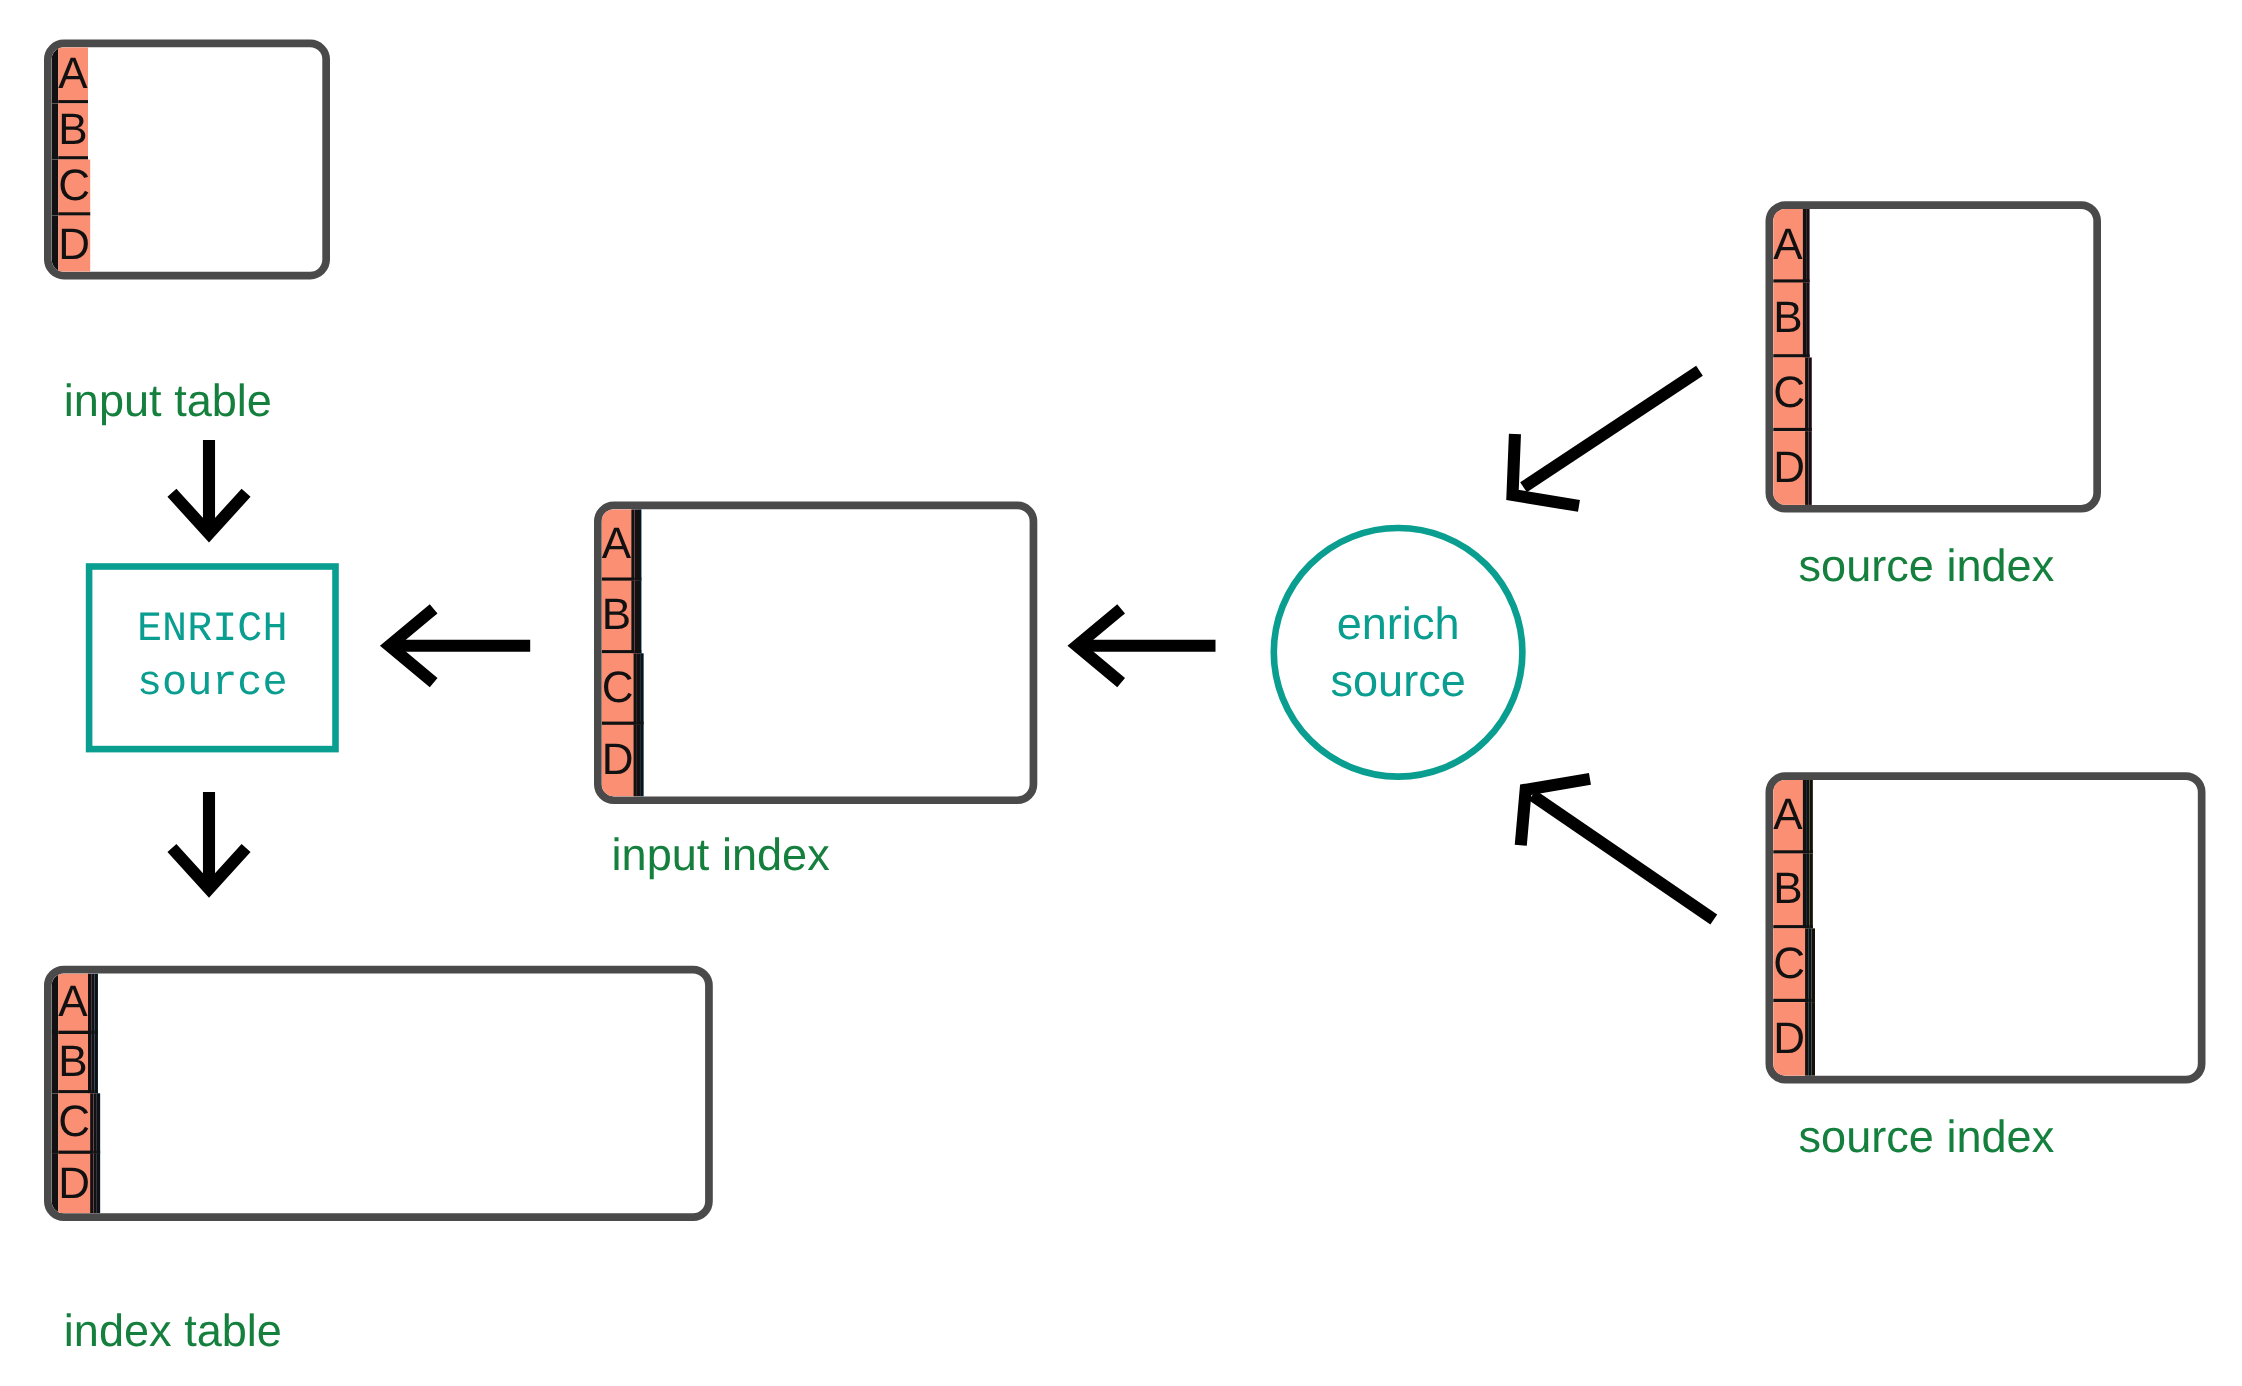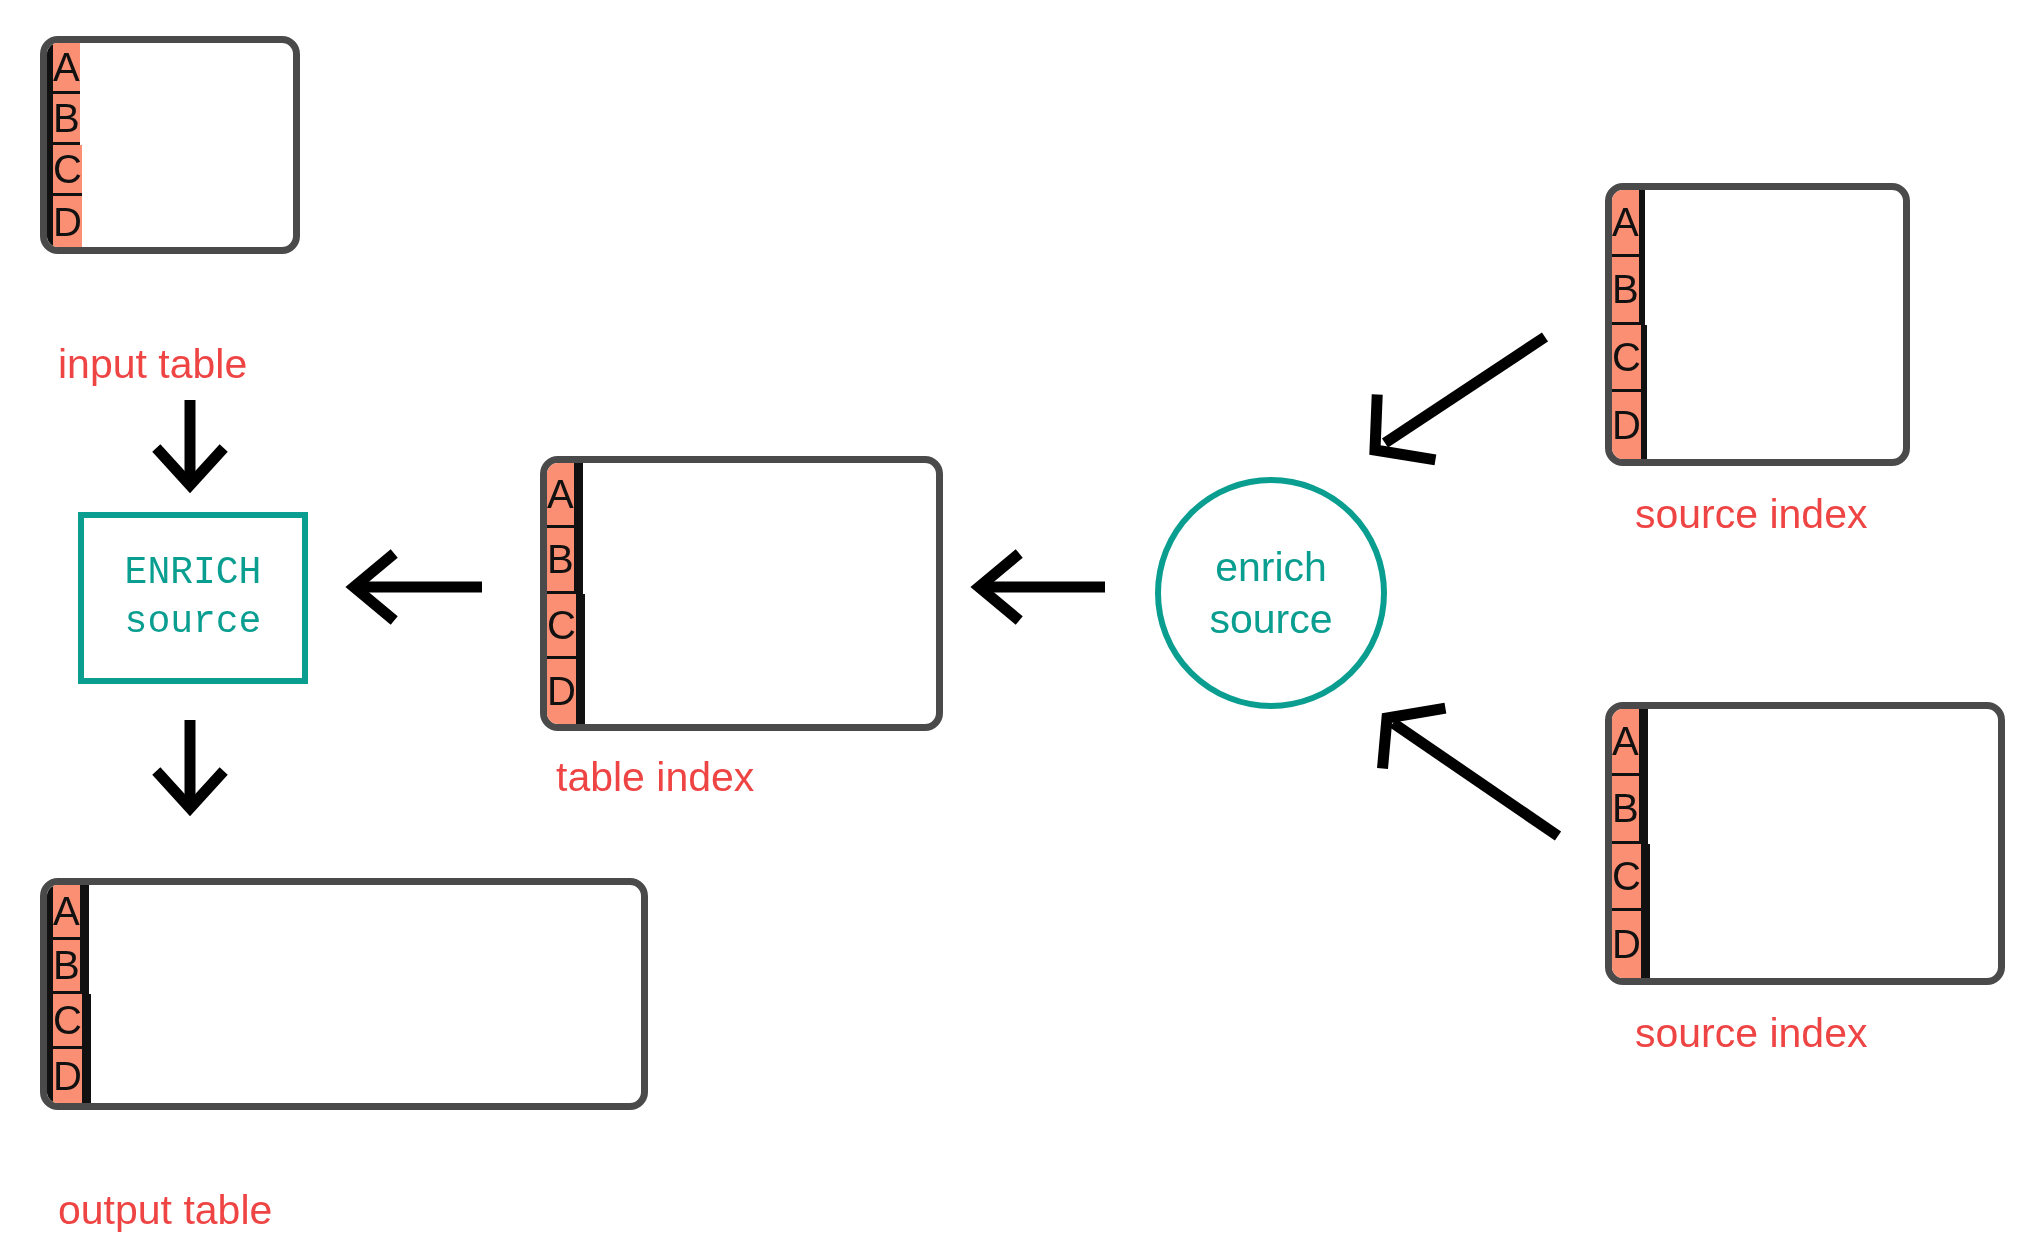--- a/index.html
+++ b/index.html
@@ -54,21 +54,21 @@
   .c-white  { background: #ffffff; }
   .c-salmon { background: #fa8f74; }
   .c-pink   { background: #f588c9; }
   .c-blue   { background: #1ea2f2; }
   .c-yellow { background: #fdd235; }
 
   
   .caption {
     position: absolute;
     font-size: 41px;
-    color: #ef4444;
+    color: #15803d;
     white-space: nowrap;
     line-height: 1.1;
   }
 
   
   .cmd-box {
     position: absolute;
     box-sizing: border-box;
     border: 6px solid #0a9e91;
     background: #ffffff;
@@ -186,21 +186,21 @@
         <div class="tbl-cell c-blue"></div>
         <div class="tbl-cell c-yellow"></div>
       </div>
       <div class="tbl-row">
         <div class="tbl-cell c-salmon">D</div>
         <div class="tbl-cell c-pink"></div>
         <div class="tbl-cell c-blue"></div>
         <div class="tbl-cell c-yellow"></div>
       </div>
     </div>
-  <div class="caption" style="left:556px; top:755px;">table index</div>
+  <div class="caption" style="left:556px; top:755px;">input index</div>
 
   <svg class="arrow-svg" style="left:0; top:0; width:2038px; height:1260px;">
     <line class="arrow-line" x1="1105" y1="587" x2="985" y2="587"></line>
     <polyline class="arrow-head" points="1015,557 979,587 1015,617"></polyline>
   </svg>
 
   <div class="policy-circle" style="left:1155px; top:477px; width:232px; height:232px;">
     <span>enrich</span>
     <span>source</span>
   </div>
@@ -294,15 +294,15 @@
       </div>
       <div class="tbl-row">
         <div class="tbl-cell c-white"></div>
         <div class="tbl-cell c-white"></div>
         <div class="tbl-cell c-salmon">D</div>
         <div class="tbl-cell c-pink"></div>
         <div class="tbl-cell c-blue"></div>
         <div class="tbl-cell c-yellow"></div>
       </div>
     </div>
-  <div class="caption" style="left:58px; top:1188px;">output table</div>
+  <div class="caption" style="left:58px; top:1188px;">index table</div>
 
 </div>
 
 </body></html>

